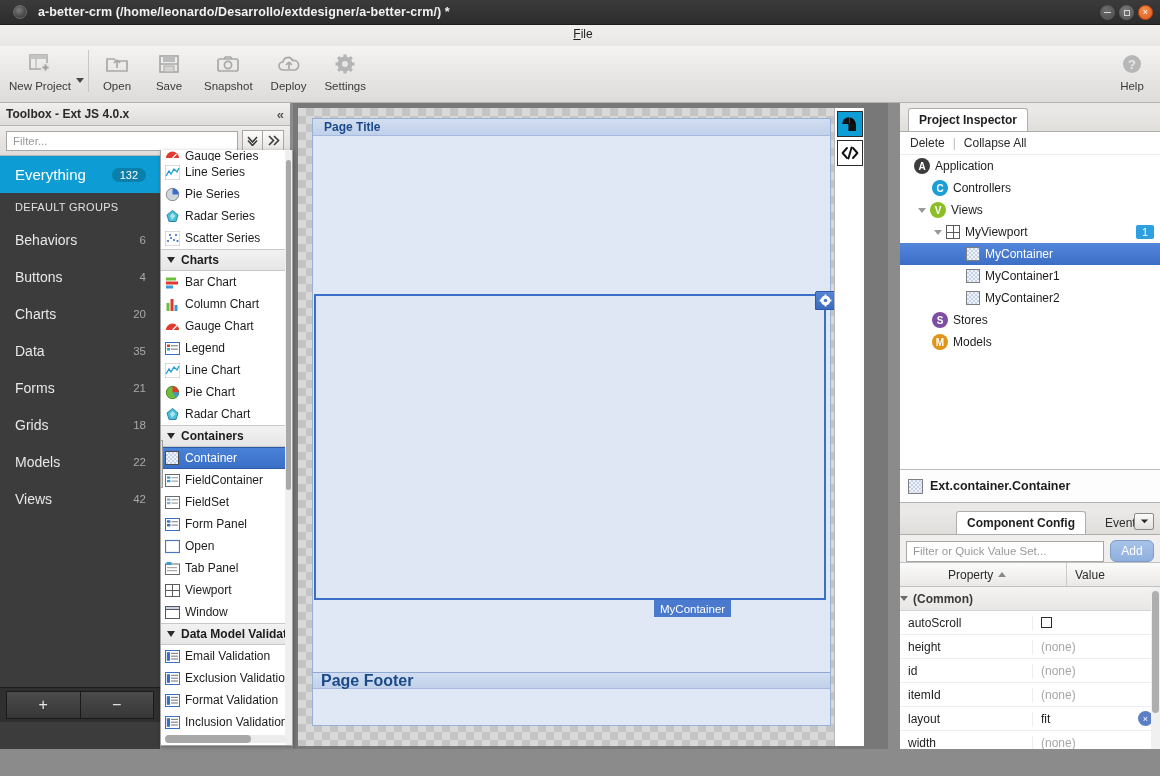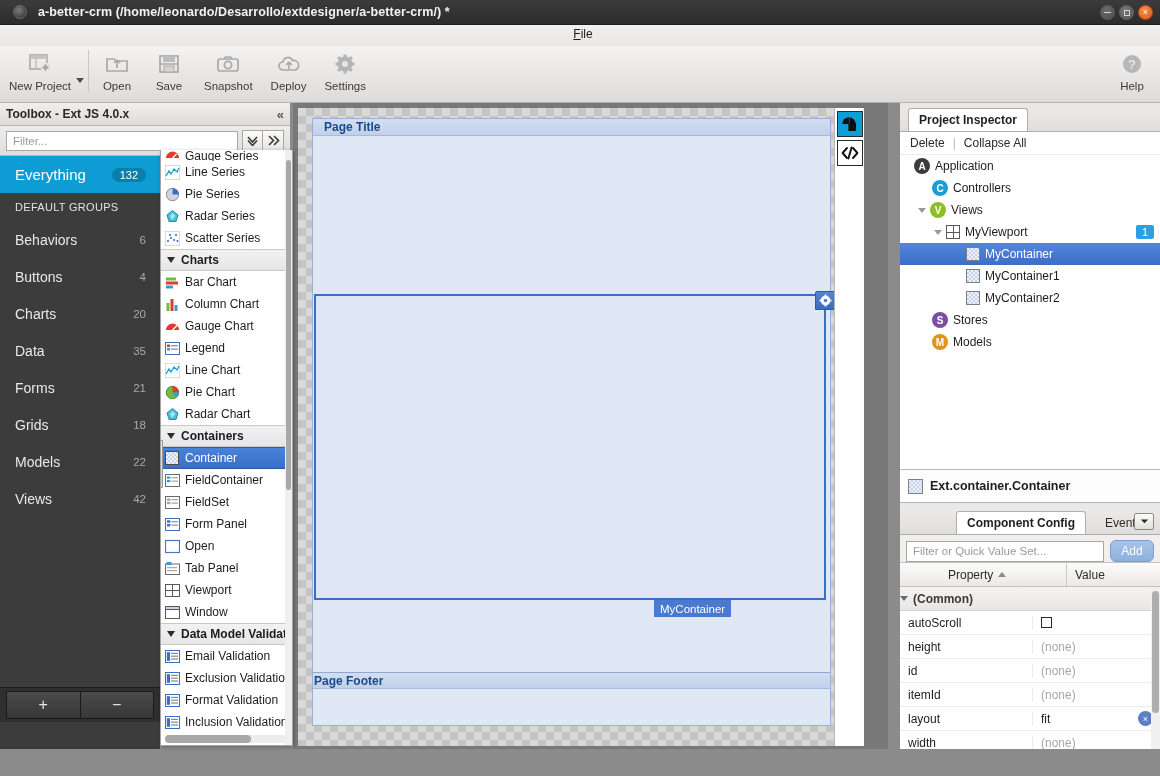--- a/index.html
+++ b/index.html
@@ -189,21 +189,21 @@
     position:absolute; left:338px; bottom:-19px; height:17px;
     background:#4a7ace; color:#fff; font-size:11.5px;
     display:flex; align-items:center; padding:0 6px; white-space:nowrap;
   }
   .vp-south {
     position:absolute; left:0; bottom:36px; width:100%; height:17px;
     background: linear-gradient(#d2def1, #c1d1ea);
     border-top:1px solid #8fa8d2; border-bottom:1px solid #a5bade;
     display:flex; align-items:center; padding-left:1px;
   }
-  .vp-south .lbl { font-size:12px; font-weight:bold; color:#1a4a88; }
+  .vp-south .lbl { font-size:16px; font-weight:bold; color:#1a4a88;margin-left:7px; }
 
   .canvas-tools {
     position:absolute; right:0px; top:0px; width:30px; height:638px;
     background:#fff; border-left:1px solid #b7b7b7;
   }
   .ct-btn { width:26px;height:26px; margin:3px auto 0 auto;
             border:1px solid #2b2b2b; background:#fff;
             display:flex;align-items:center;justify-content:center; }
   .ct-btn.act { background:#0e9ed6; }
 

